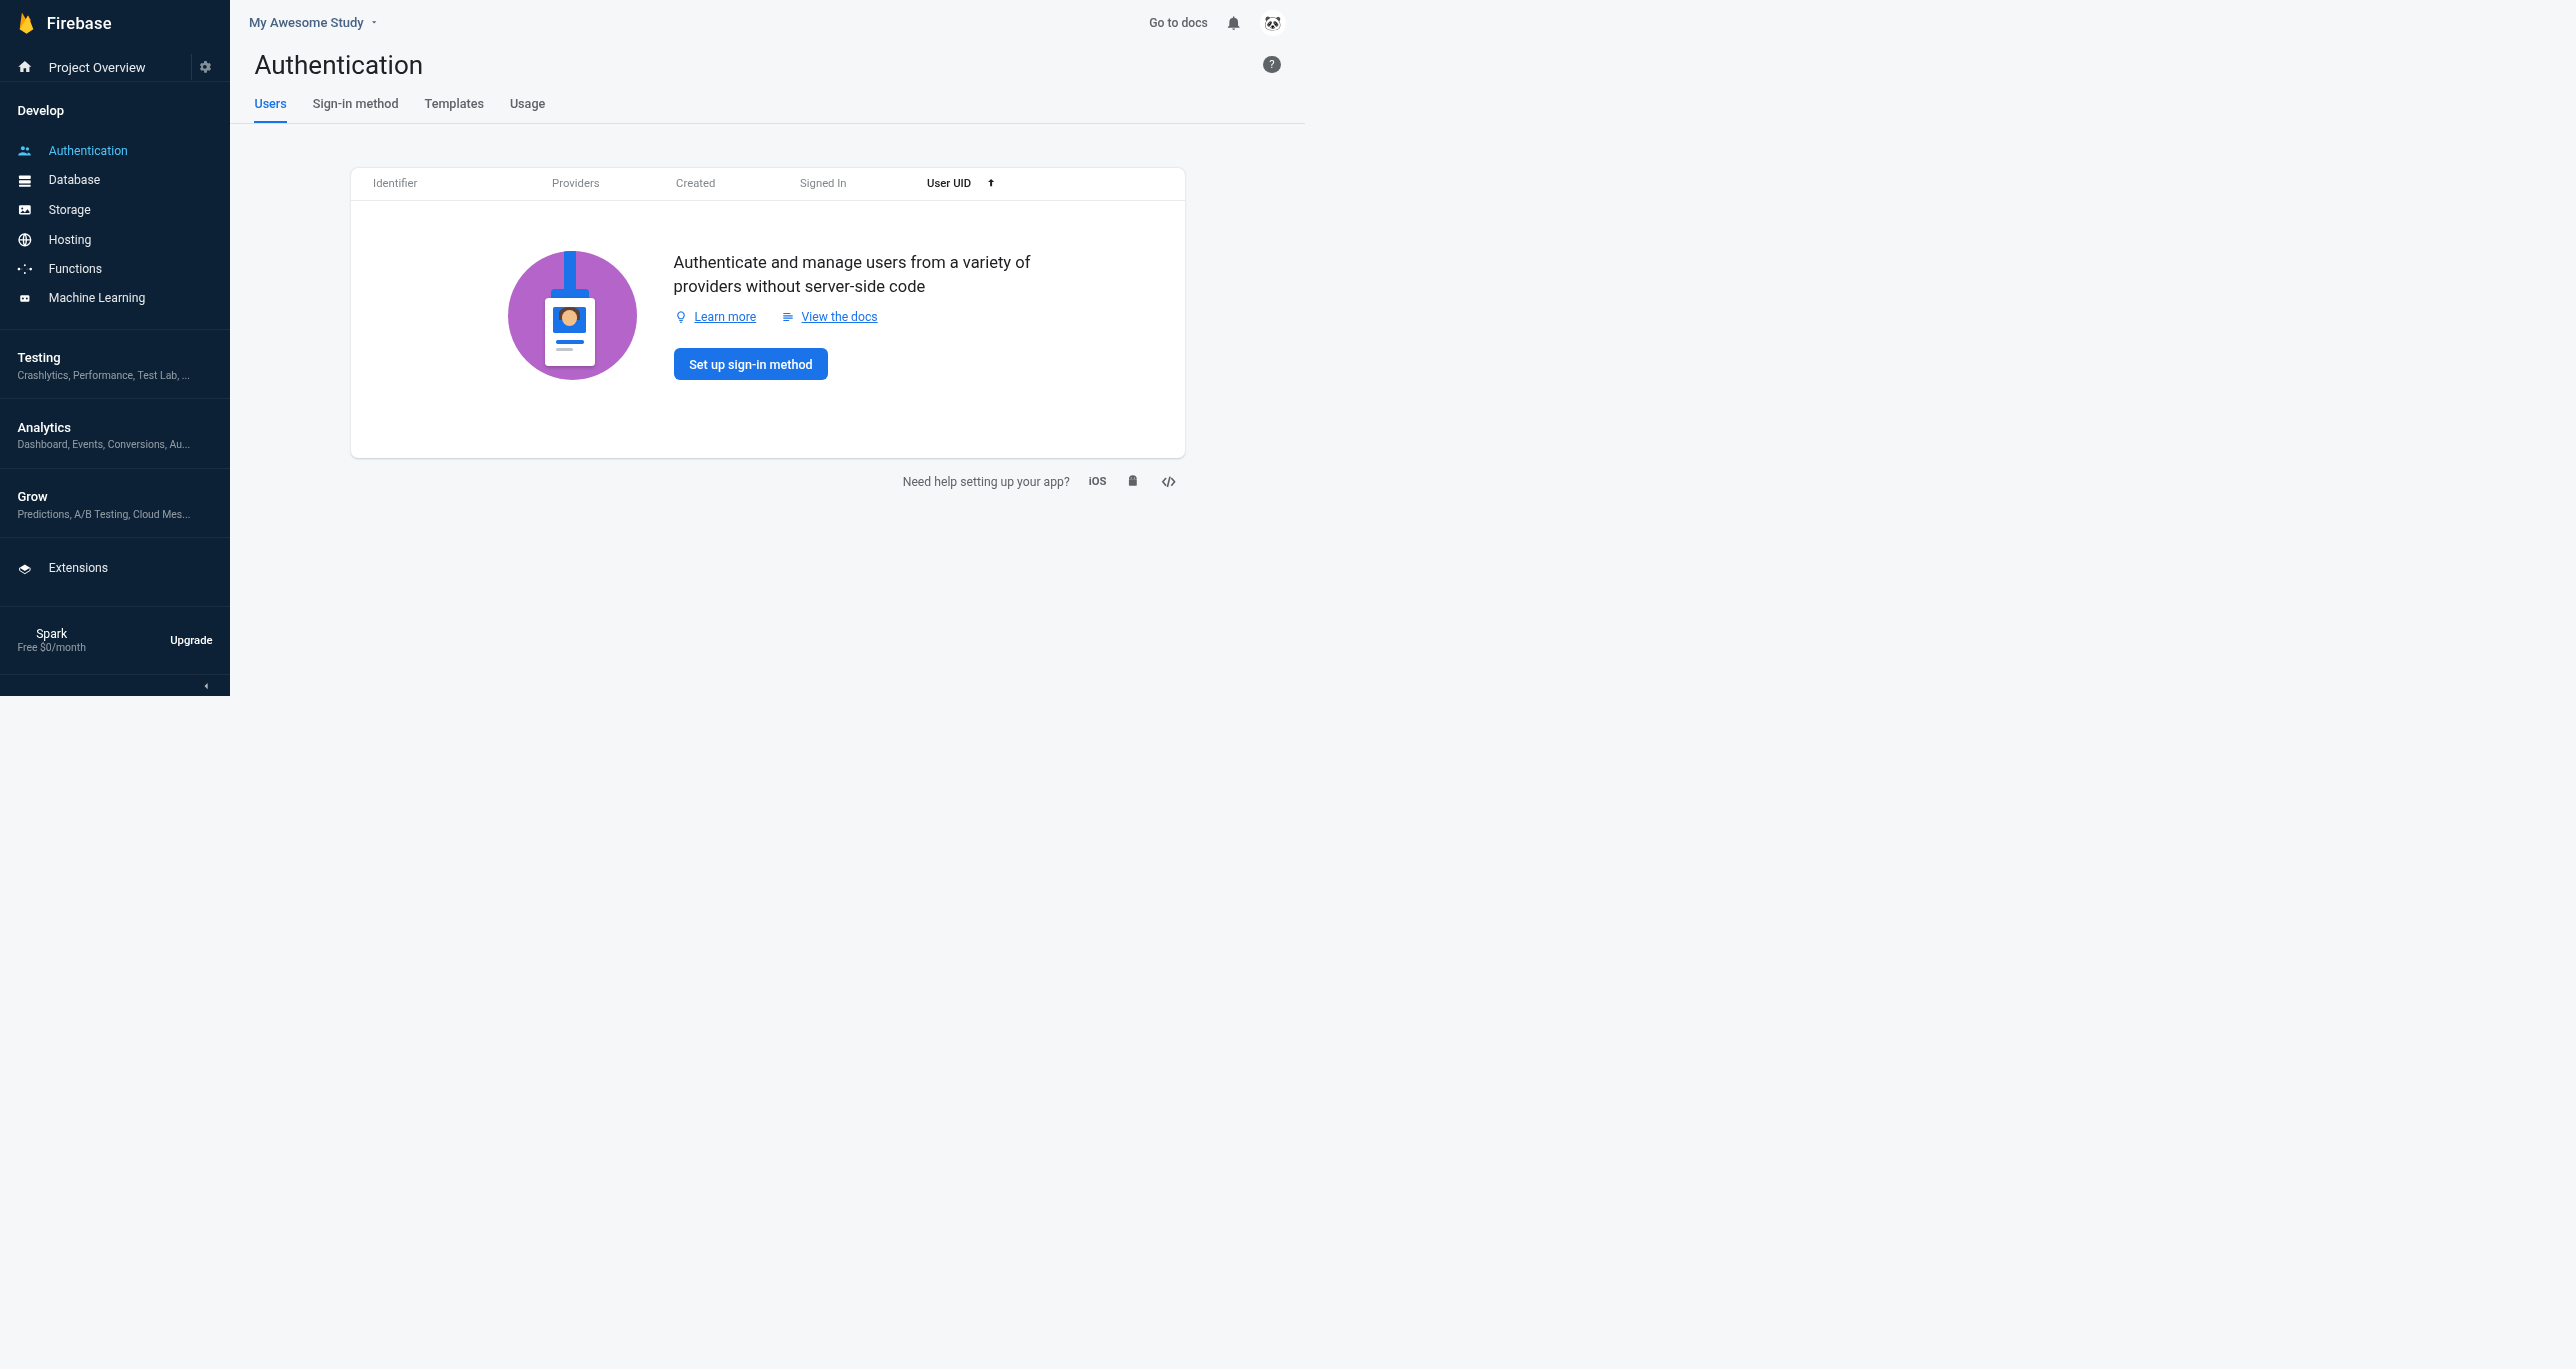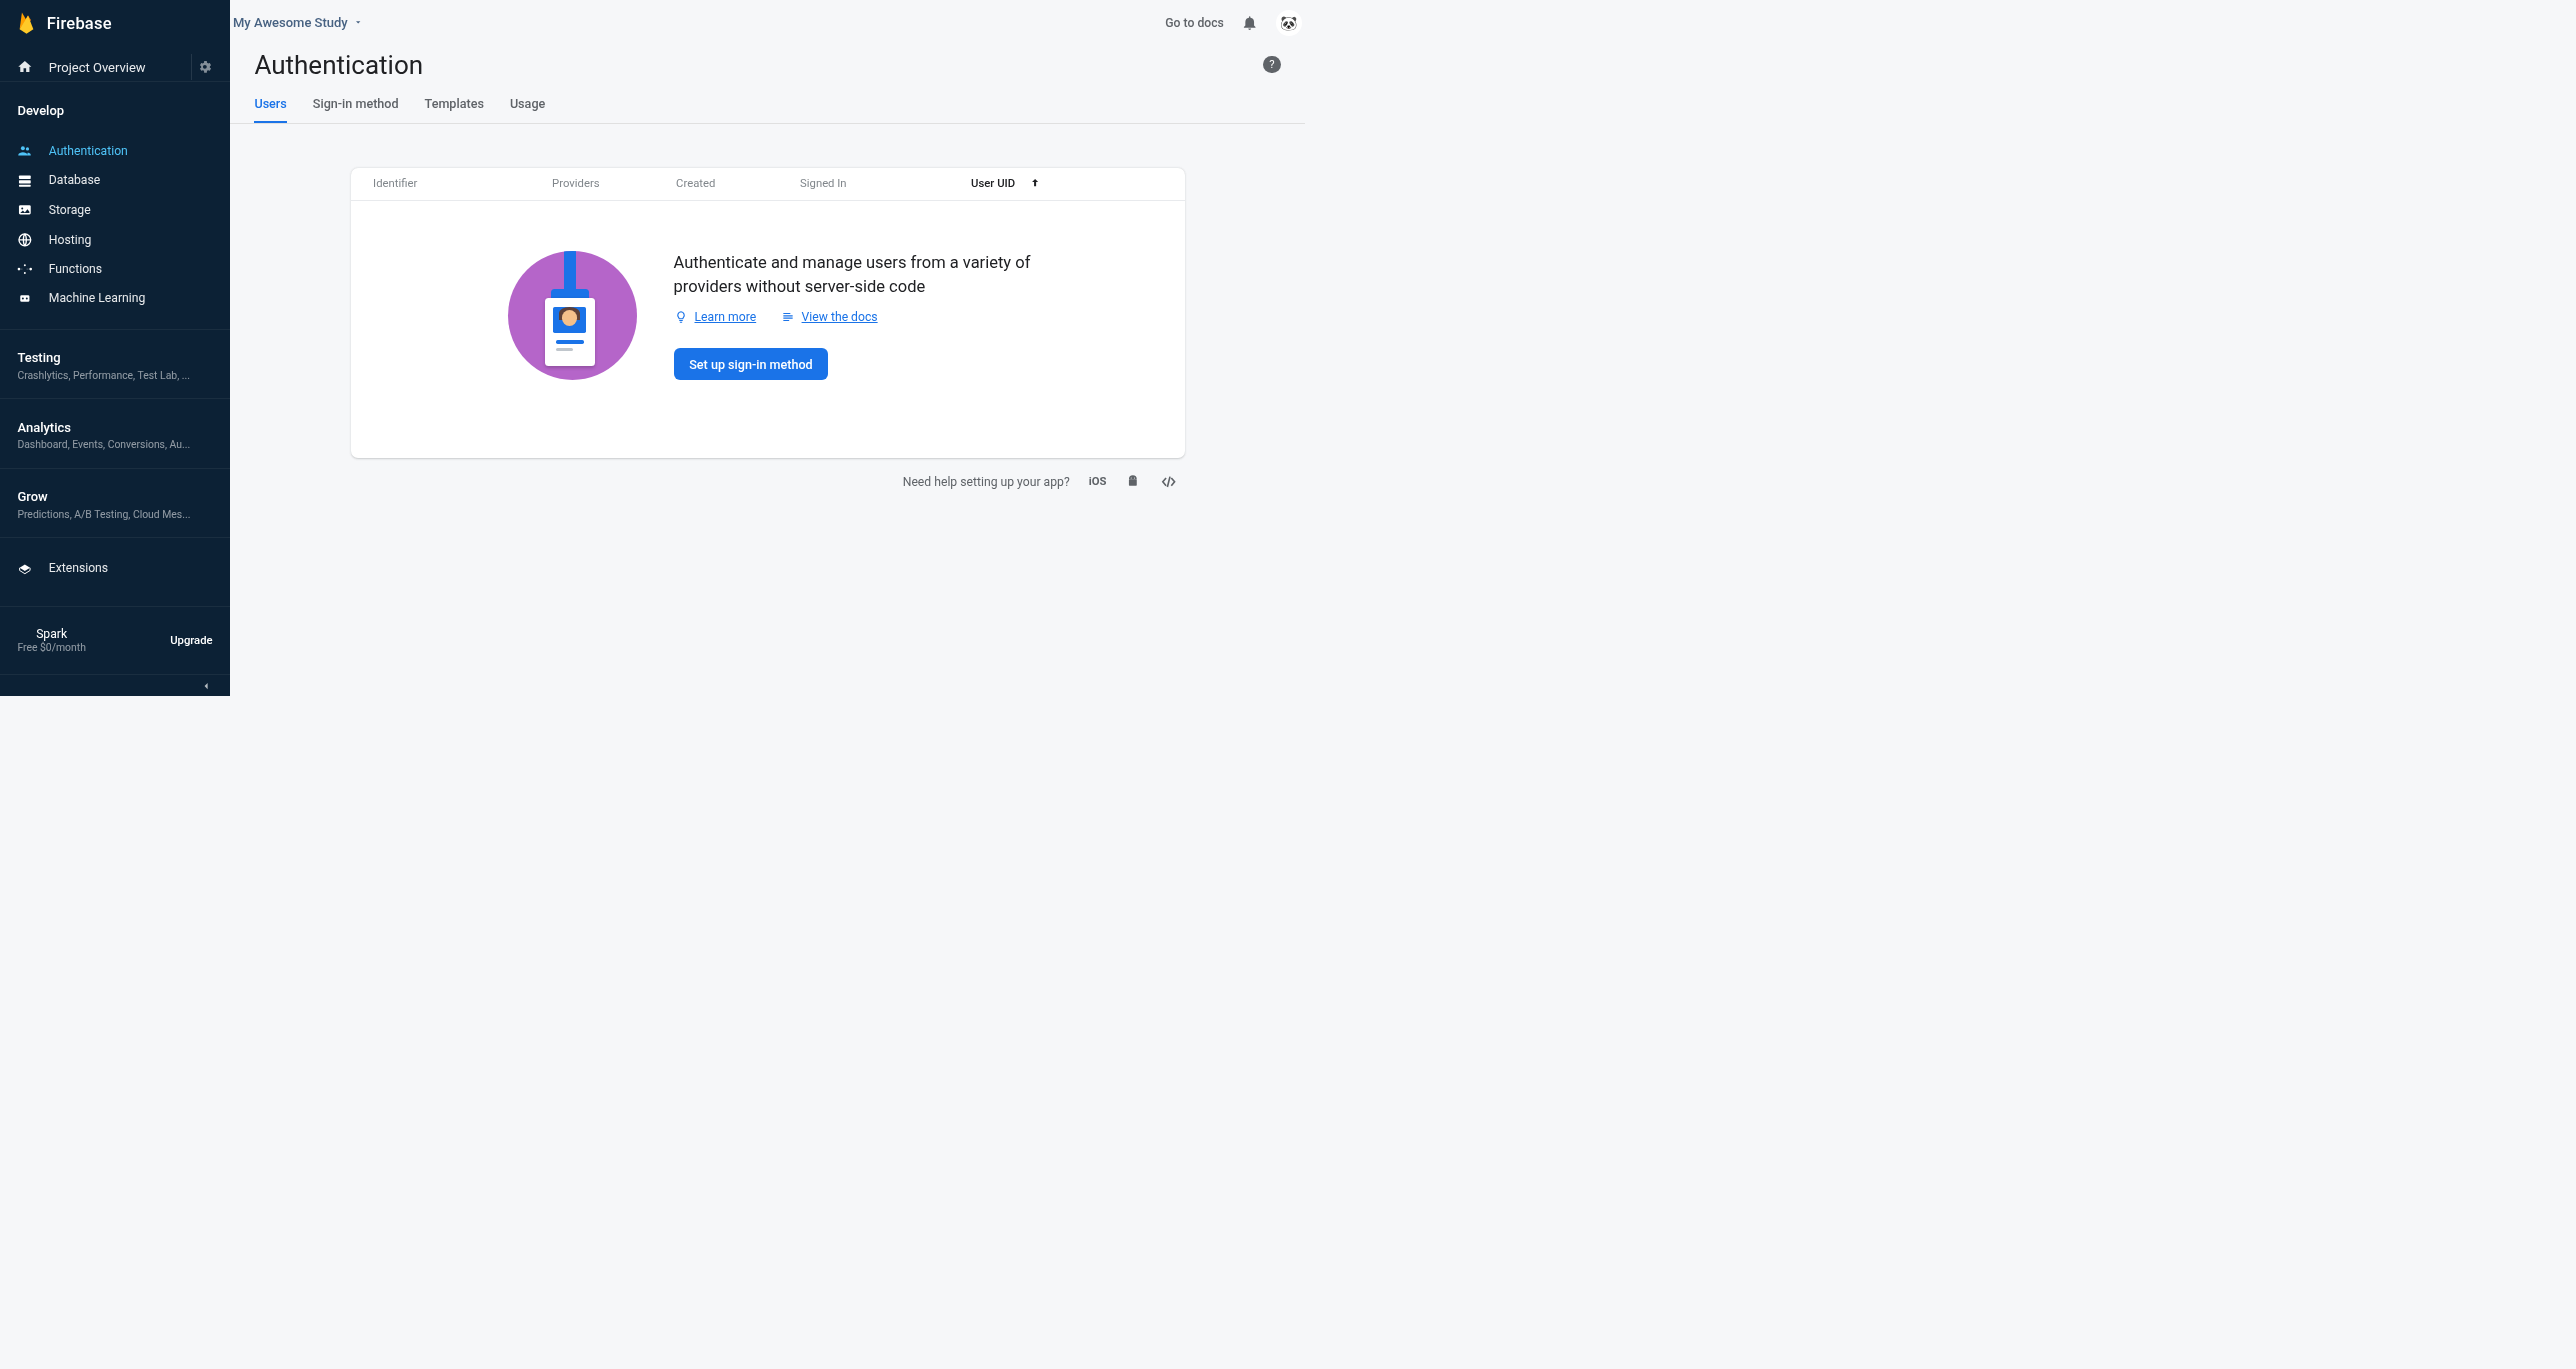--- a/index.html
+++ b/index.html
@@ -19,21 +19,21 @@
 .nav-item.active { color:#4fc3f7; }
 .nav-item .nic { width:15.7px; display:flex; justify-content:center; }
 .divider { border-top:0.9px solid rgba(255,255,255,0.06); }
 .spark { padding:12.2px 17.4px; display:flex; justify-content:space-between; align-items:center;text-align:center; }
 .spark-left .sp1 { font-size:12.2px; color:#fff; }
 .spark-left .sp2 { font-size:10.4px; color:rgba(255,255,255,0.55); }
 .upgrade { font-size:11.3px; color:#fff; font-weight:500; }
 .collapse-row { height:31px; display:flex; align-items:center; justify-content:flex-end; padding:0 17.4px; border-top:0.9px solid rgba(255,255,255,0.06);}
 .flexfill { flex:1; }
 .main { flex:1; display:flex; flex-direction:column; height:100%; }
-.topbar { height:45px; display:flex; align-items:center; padding:0 3px; gap:15.7px; }
+.topbar { height:45px; display:flex; align-items:center; padding:0 19px; gap:15.7px; }
 .proj-sel { color:#476282; font-size:13px; font-weight:500; display:flex; align-items:center; gap:5.2px; }
 .topright { margin-left:auto; display:flex; align-items:center; gap:17.4px; }
 .goto { color:#5f6368; font-size:12.2px; font-weight:500; }
 .avatar { width:26px; height:26px; border-radius:50%; background:#fff; display:flex; align-items:center; justify-content:center; font-size:14px; }
 .page-head { padding:5.2px 24.4px 0; }
 .page-title { font-size:26px; color:#202124; }
 .help-circle { position:absolute; right:24.4px; top:56px; width:17.4px; height:17.4px; border-radius:50%; background:#5f6368; color:#fff; font-size:11.3px; display:flex; align-items:center; justify-content:center; }
 .tabs { display:flex; gap:26px; padding:15.7px 24.4px 0; border-bottom:0.9px solid #e0e0e0; }
 .tab { font-size:12.6px; color:#5f6368; font-weight:500; padding-bottom:10.4px; cursor:pointer; }
 .tab.active { color:#1a73e8; border-bottom:2.6px solid #1a73e8; }
@@ -42,21 +42,21 @@
 .card-top { display:flex; align-items:center; padding:12.2px 17.4px 7px 21px; gap:12.2px; }
 .search-row { flex:1; display:flex; align-items:center; gap:12.2px; }
 .search-input { border:none; outline:none; font-size:13px; color:#5f6368; width:100%; }
 .add-user { background:#f1f3f4; color:#9aa0a6; font-size:12.2px; font-weight:500; padding:7px 12.2px; border-radius:3.5px; border:none; }
 .icon-btn { color:#5f6368; padding:5.2px; background:none; border:none; cursor:pointer; }
 .cols { display:flex; padding:8.7px 22.6px 10.4px; font-size:11.3px; color:#80868b; border-bottom:0.9px solid #e8eaed; }
 .col-id { width:179px; }
 .col-prov { width:124px; }
 .col-created { width:124px; }
 .col-signed { width:127px; }
-.col-uid { color:#202124; font-weight:500; display:flex; align-items:center; gap:14px;margin-left:44px; }
+.col-uid { color:#202124; font-weight:500; display:flex; align-items:center; gap:14px; }
 .empty { display:flex; align-items:center; gap:37px; padding:50px 35px 78px 157px; }
 .illus { width:129px; height:129px; border-radius:50%; background:#b565c9; position:relative; overflow:hidden; }
 .badge-card { position:absolute; width:50px; height:68px; background:#fff; border-radius:3.5px; left:37px; top:47px; box-shadow:0 1.7px 3.5px rgba(0,0,0,.2); }
 .badge-strap { position:absolute; width:38px; height:17.4px; background:#1a73e8; border-radius:3.5px 3.5px 0 0; top:38px; left:43px; }
 .lanyard { position:absolute; width:12.2px; height:44px; background:#1a73e8; left:56px; top:0; }
 .badge-photo { position:absolute; width:33px; height:26px; background:#1a73e8; left:45px; top:56px; border-radius:1.7px; }
 .face { position:absolute; width:15.7px; height:15.7px; border-radius:50%; background:#f4c08a; left:54px; top:59px; }
 .hair { position:absolute; width:21px; height:12.2px; border-radius:50% 50% 0 0; background:#5d4037; left:51px; top:56px; }
 .line1 { position:absolute; width:28px; height:3.5px; background:#1a73e8; left:48px; top:89px; border-radius:1.7px; }
 .line2 { position:absolute; width:17.4px; height:2.6px; background:#c0c6cc; left:48px; top:97px; border-radius:1.7px; }

